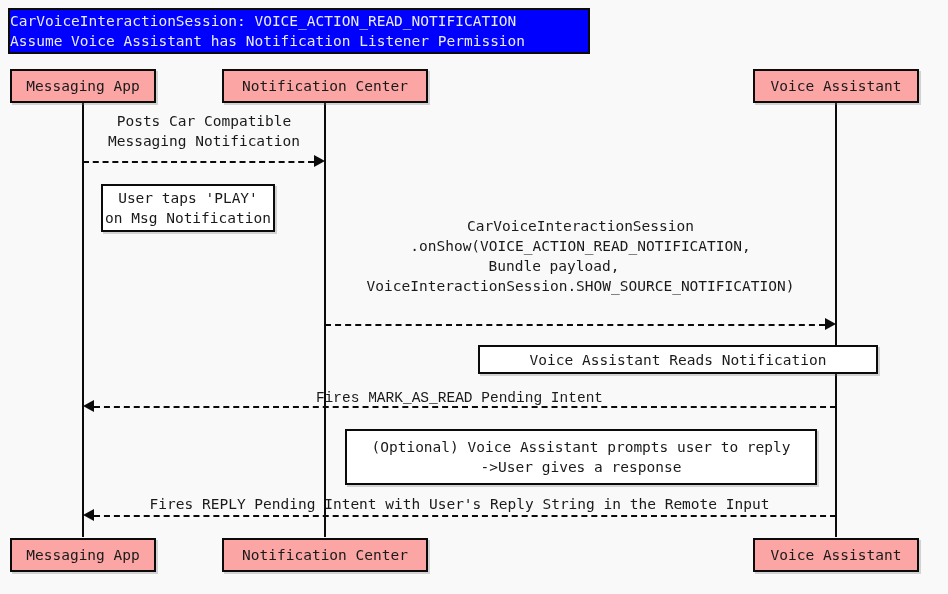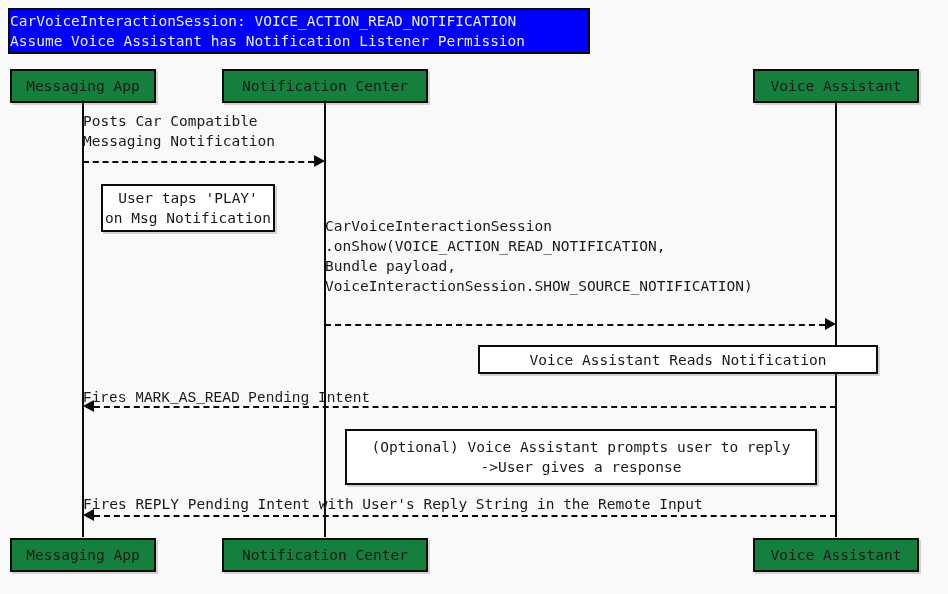--- a/index.html
+++ b/index.html
@@ -33,21 +33,21 @@
     color: #e8eaff;
     font-size: 14.5px;
     line-height: 20px;
     white-space: pre;
     letter-spacing: 0px;
   }
   
   .participant {
     position: absolute;
     box-sizing: border-box;
-    background: #15803d;
+    background: #fca5a5;
     border: 2px solid #0b0b0b;
     height: 34px;
     display: flex;
     align-items: center;
     justify-content: center;
     color: #1a1a1a;
     font-size: 14.5px;
     white-space: pre;
     box-shadow: 2px 2px 0 rgba(120,120,120,0.30);
   }
@@ -77,20 +77,21 @@
     border-top: 6px solid transparent;
     border-bottom: 6px solid transparent;
     border-right: 11px solid #0b0b0b;
   }
   .msg-label {
     position: absolute;
     color: #1a1a1a;
     font-size: 14.5px;
     line-height: 20px;
     white-space: pre;
+    text-align: center;
   }
   
   .note {
     position: absolute;
     box-sizing: border-box;
     background: #ffffff;
     border: 2px solid #0b0b0b;
     display: flex;
     flex-direction: column;
     align-items: center;

